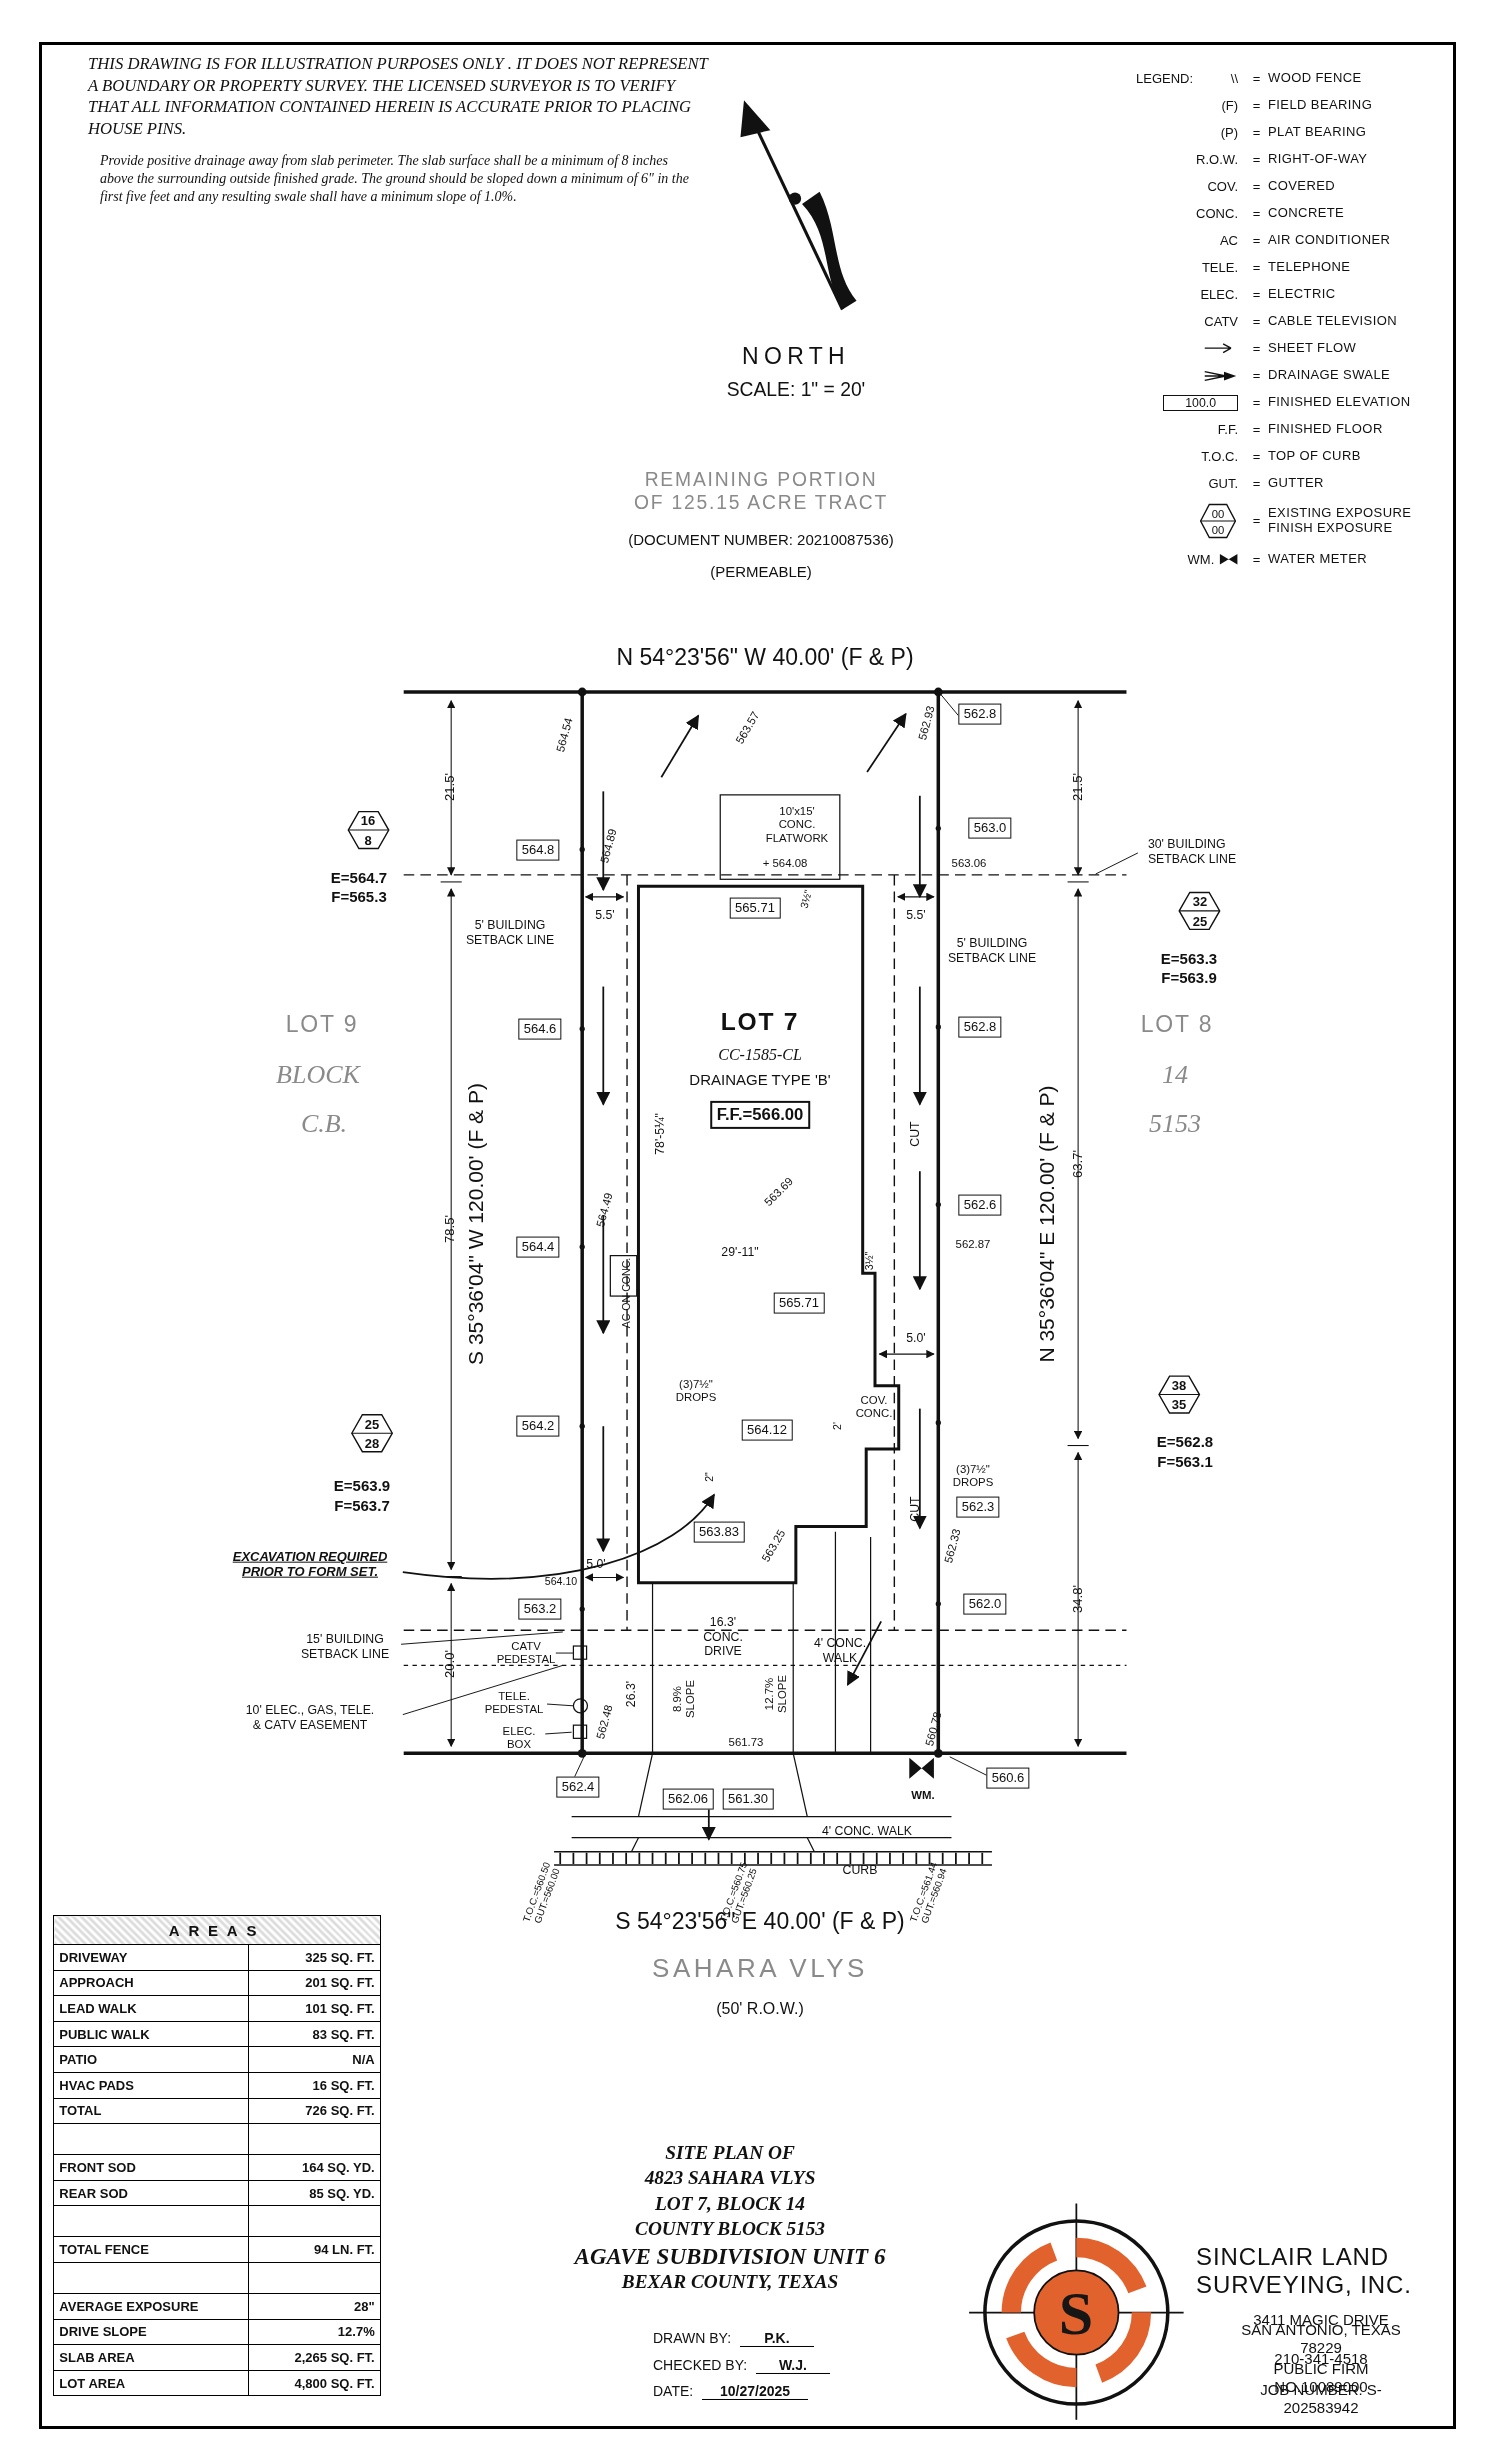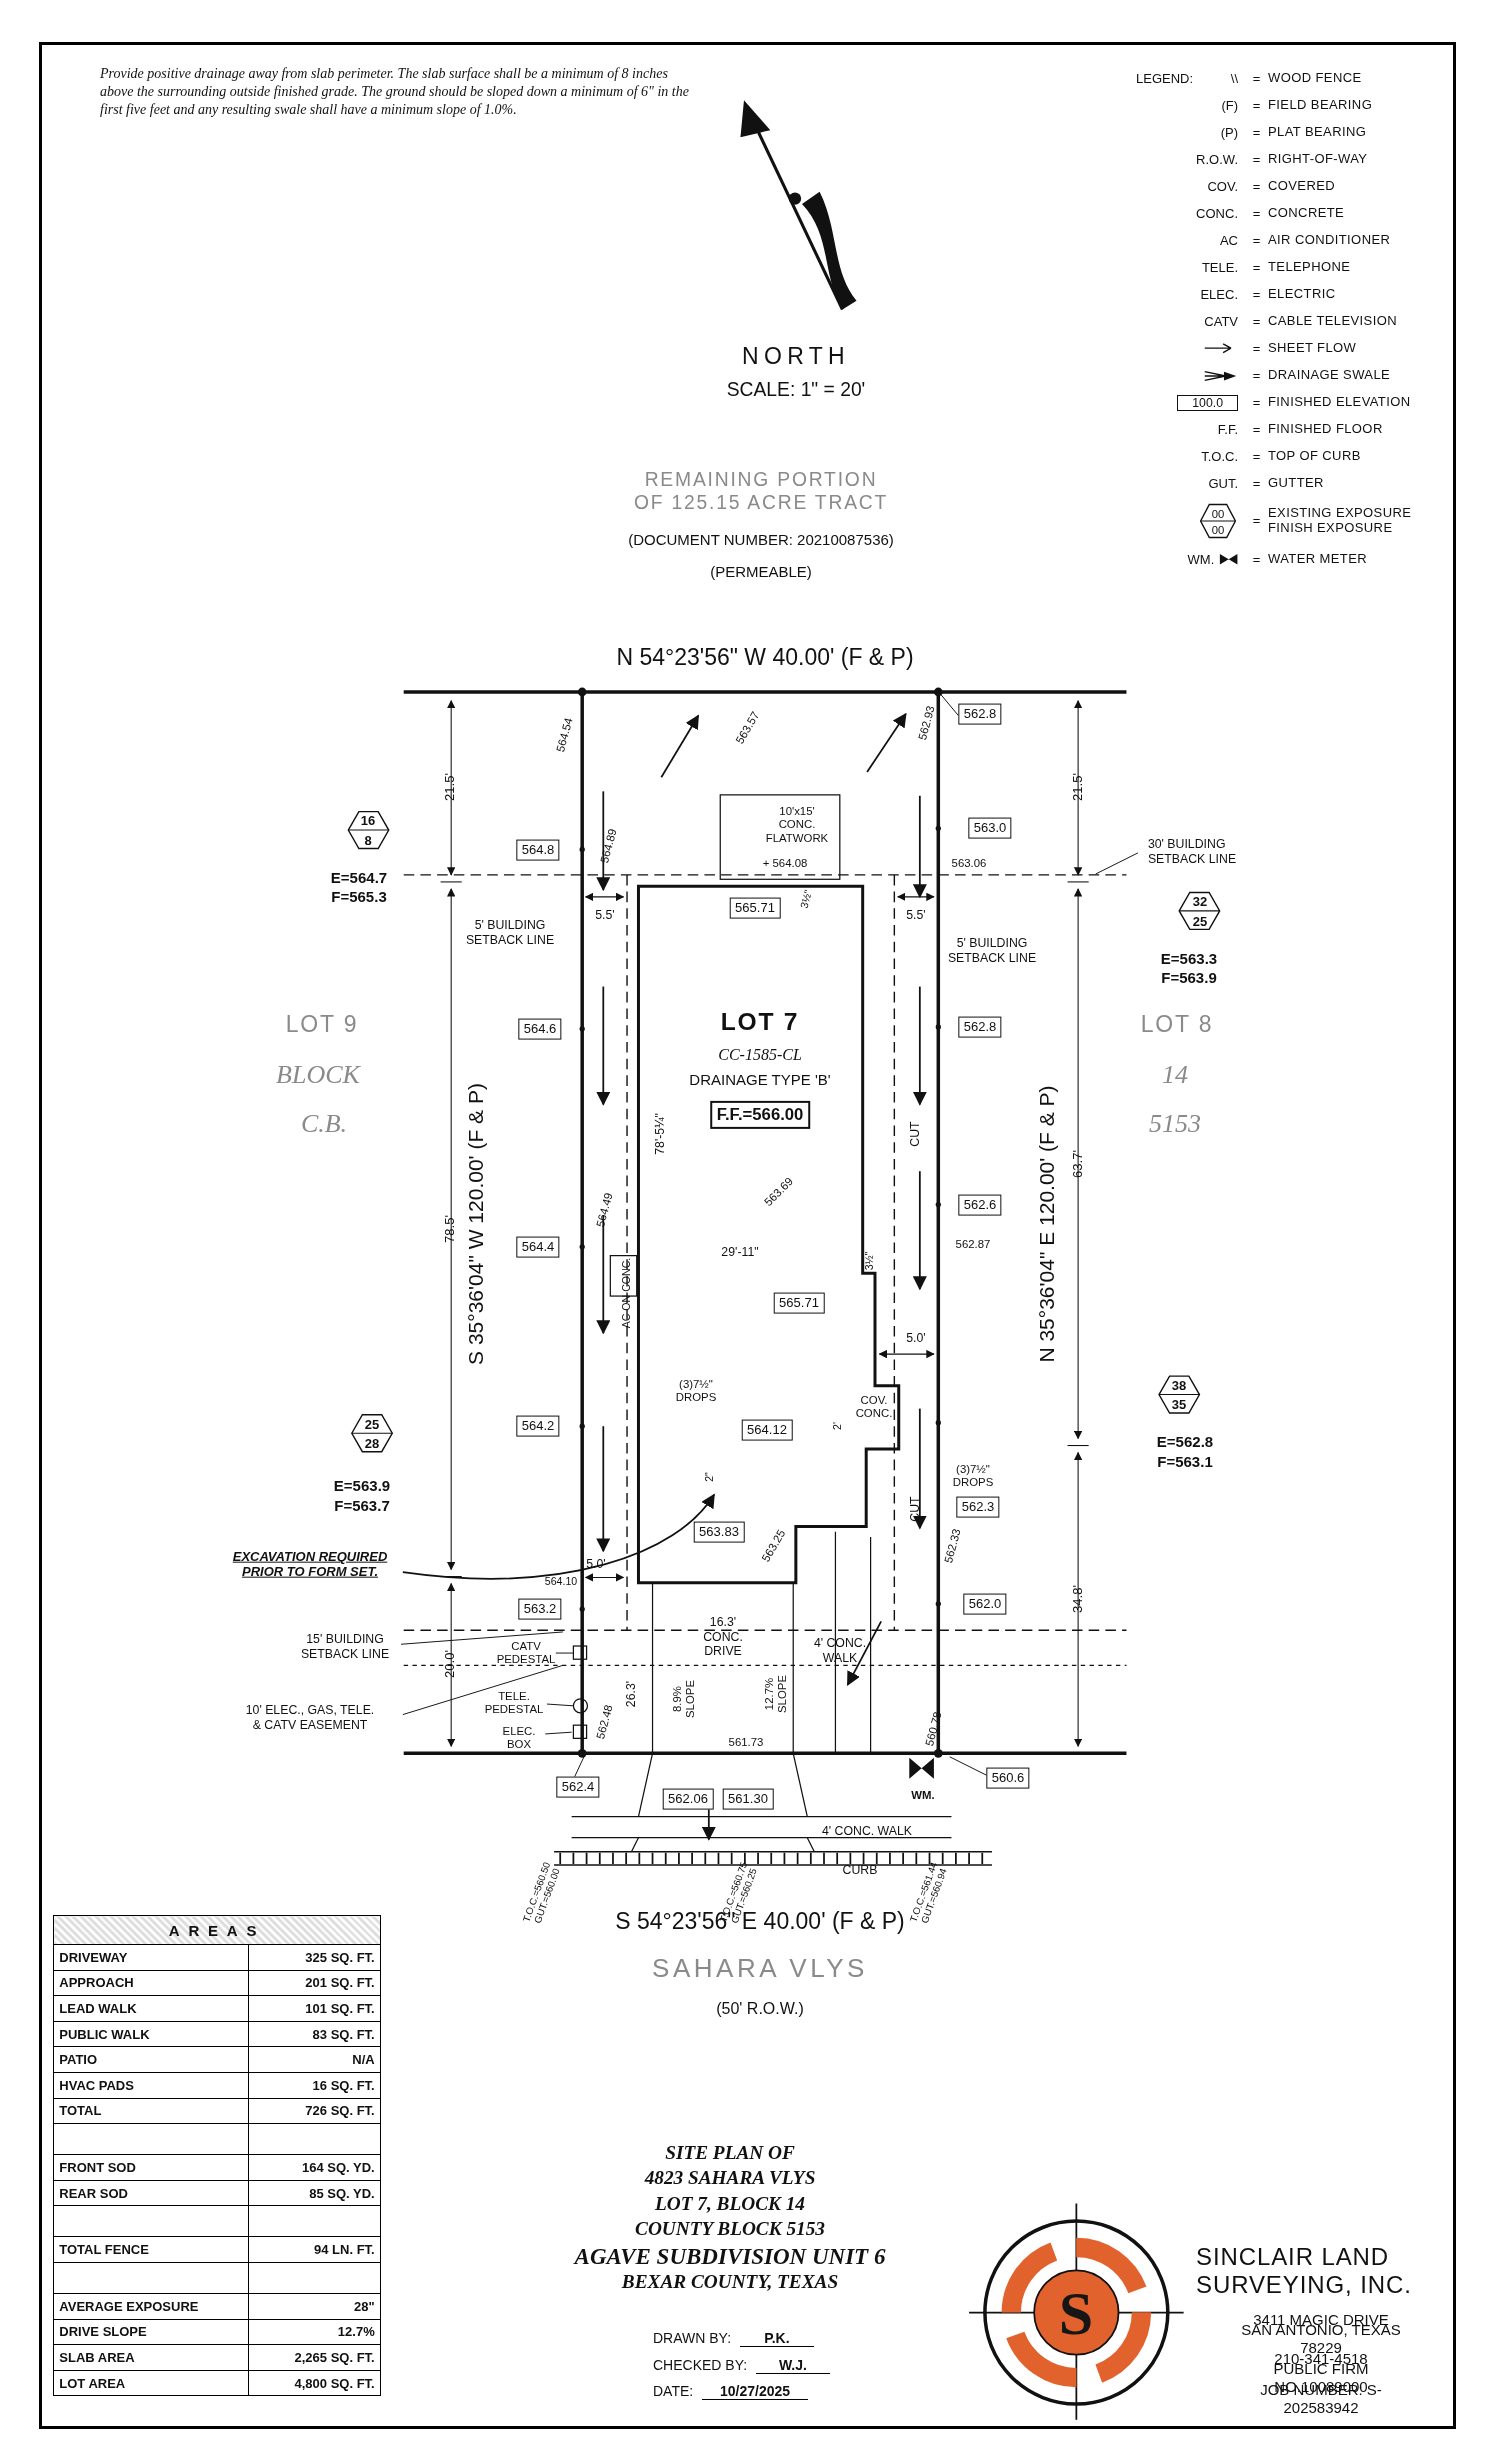--- a/index.html
+++ b/index.html
@@ -29,21 +29,21 @@
   .ls1{letter-spacing:0.9px}.ls2{letter-spacing:1.8px}.ls4{letter-spacing:3.5px}.ls6{letter-spacing:5.3px}
   .tl{text-align:left}
   .legend{position:absolute;left:1143px;top:65px;width:327px;z-index:3;}
   .lg-row{display:flex;align-items:center;height:27px;}
   .lg-row.tall{height:47px;}
   .lg-row.wmr{height:30px;}
   .lg-sym{width:95px;display:flex;justify-content:flex-end;align-items:center;gap:4.4px;
           text-align:right;padding-right:7px;font-size:13px;}
   .lg-eq{width:23px;text-align:center;font-size:13px;}
   .lg-lab{font-size:13px;white-space:pre-line;line-height:1.12;letter-spacing:0.4px;}
-  .lg-box{border:1.3px solid #111;padding:0 14px;font-size:12.3px;}
+  .lg-box{border:1.3px solid #111;padding:0 21px;font-size:12.3px;}
   .areas{position:absolute;left:53px;top:1915px;width:327px;border-collapse:collapse;z-index:3;
          table-layout:fixed;}
   .areas th{border:1.9px solid #000;height:26px;font-size:15px;font-weight:bold;letter-spacing:8.8px;
             background:repeating-linear-gradient(45deg,#dcdcdc 0 2.6px,#fff 2.6px 5.3px);}
   .areas td{border:1.6px solid #000;height:24.6px;font-size:13px;font-weight:bold;padding:0 5.3px;overflow:hidden;}
   .areas td.val{text-align:right;}
   .areas tr.sp td{height:30px;}
   .uv{display:inline-block;min-width:74px;border-bottom:1.6px solid #000;text-align:center;
       margin-left:8.8px;font-weight:bold;}
   .logo-s{position:absolute;left:1076px;top:2313px;transform:translate(-50%,-50%);z-index:4;
@@ -203,20 +203,21 @@
         <line x1="1102" y1="2630" x2="1346" y2="2630" stroke-width="2"></line>
         <line x1="1224" y1="2506" x2="1224" y2="2752" stroke-width="2"></line>
         <circle cx="1224" cy="2630" r="104" stroke-width="4"></circle>
         <circle cx="1224" cy="2630" r="74" stroke="#e2622e" stroke-width="22" stroke-dasharray="90 26"></circle>
         <circle cx="1224" cy="2630" r="48" fill="#e2622e" stroke="#111" stroke-width="2"></circle>
       </g>
     </g>
   </svg>
 
   <div class="disclaimer">
+    <p class="d1">THIS DRAWING IS FOR ILLUSTRATION PURPOSES ONLY . IT DOES NOT REPRESENT A BOUNDARY OR PROPERTY SURVEY. THE LICENSED SURVEYOR IS TO VERIFY THAT ALL INFORMATION CONTAINED HEREIN IS ACCURATE PRIOR TO PLACING HOUSE PINS.</p>
     <p class="d2">Provide positive drainage away from slab perimeter. The slab surface shall be a minimum of 8 inches above the surrounding outside finished grade. The ground should be sloped down a minimum of 6" in the first five feet and any resulting swale shall have a minimum slope of 1.0%.</p>
   </div>
 
   <div class="lbl la" style="left:1136px;top:79px">LEGEND:</div>
   <div class="legend">
     <div class="lg-row">
       <span class="lg-sym">\\</span>
       <span class="lg-eq">=</span>
       <span class="lg-lab">WOOD FENCE</span>
     </div>

